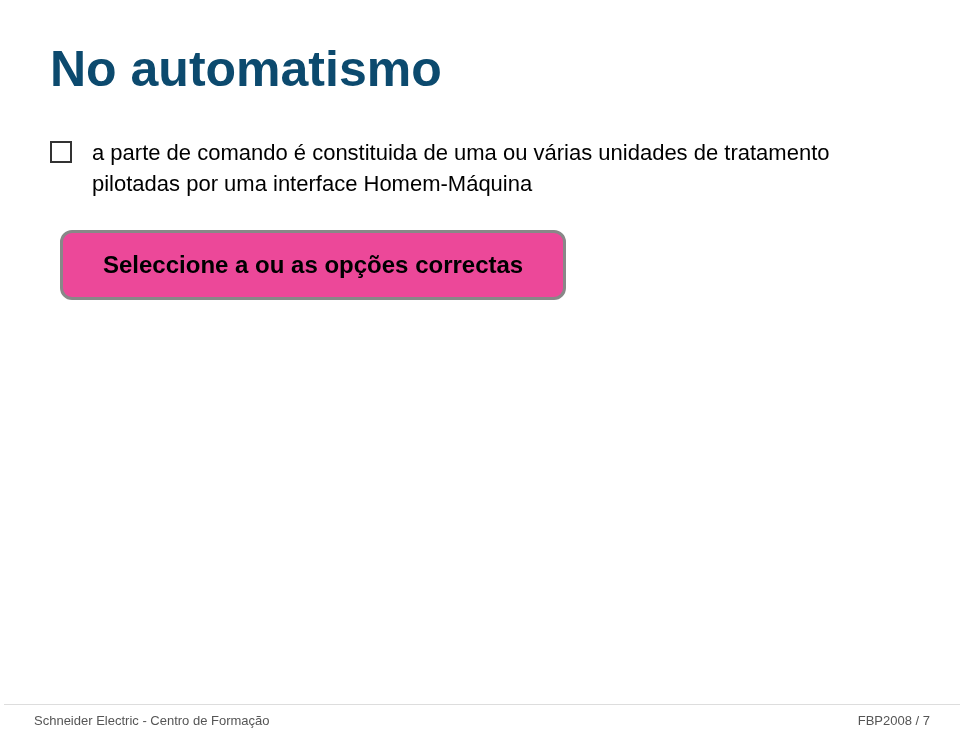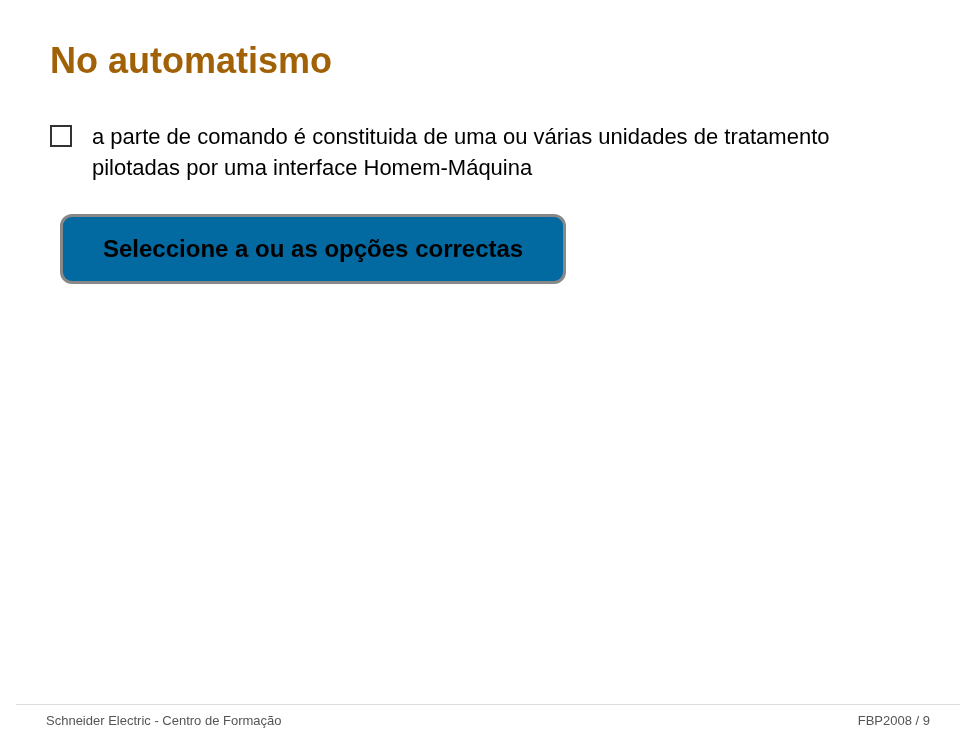--- a/index.html
+++ b/index.html
@@ -15,23 +15,23 @@
       font-family: Arial, sans-serif;
       position: relative;
       overflow: hidden;
     }
 
     .page-content {
       padding: 30px 50px 20px 50px;
     }
 
     .page-title {
-      font-size: 36px;
+      font-size: 50px;
       font-weight: bold;
-      color: #a16207;
+      color: #0c4a6e;
       margin-bottom: 40px;
       margin-top: 10px;
     }
 
     .content-list {
       list-style: none;
       margin-bottom: 30px;
     }
 
     .content-list li {
@@ -60,35 +60,35 @@
     }
 
     .button-container {
       margin-top: 30px;
       display: flex;
       justify-content: flex-start;
       padding-left: 10px;
     }
 
     .select-button {
-      background: #0369a1;
+      background: #ec4899;
       border: 3px solid #888;
       border-radius: 12px;
       padding: 18px 40px;
       font-size: 24px;
       font-weight: bold;
       color: #000;
       cursor: pointer;
       display: inline-block;
     }
 
     .footer {
       position: absolute;
       bottom: 15px;
-      left: 16px;
+      left: 4px;
       right: 0;
       display: flex;
       justify-content: space-between;
       padding: 0 30px;
       font-size: 13px;
       color: #555;
       border-top: 1px solid #ddd;
       padding-top: 8px;
     }
   </style>
@@ -105,14 +105,14 @@
     </li>
   </ul>
 
   <div class="button-container">
     <button class="select-button">Seleccione a ou as opções correctas</button>
   </div>
 </div>
 
 <div class="footer">
   <span>Schneider Electric - Centro de Formação</span>
-  <span>FBP2008 / 9</span>
+  <span>FBP2008 / 7</span>
 </div>
 
 </body></html>

